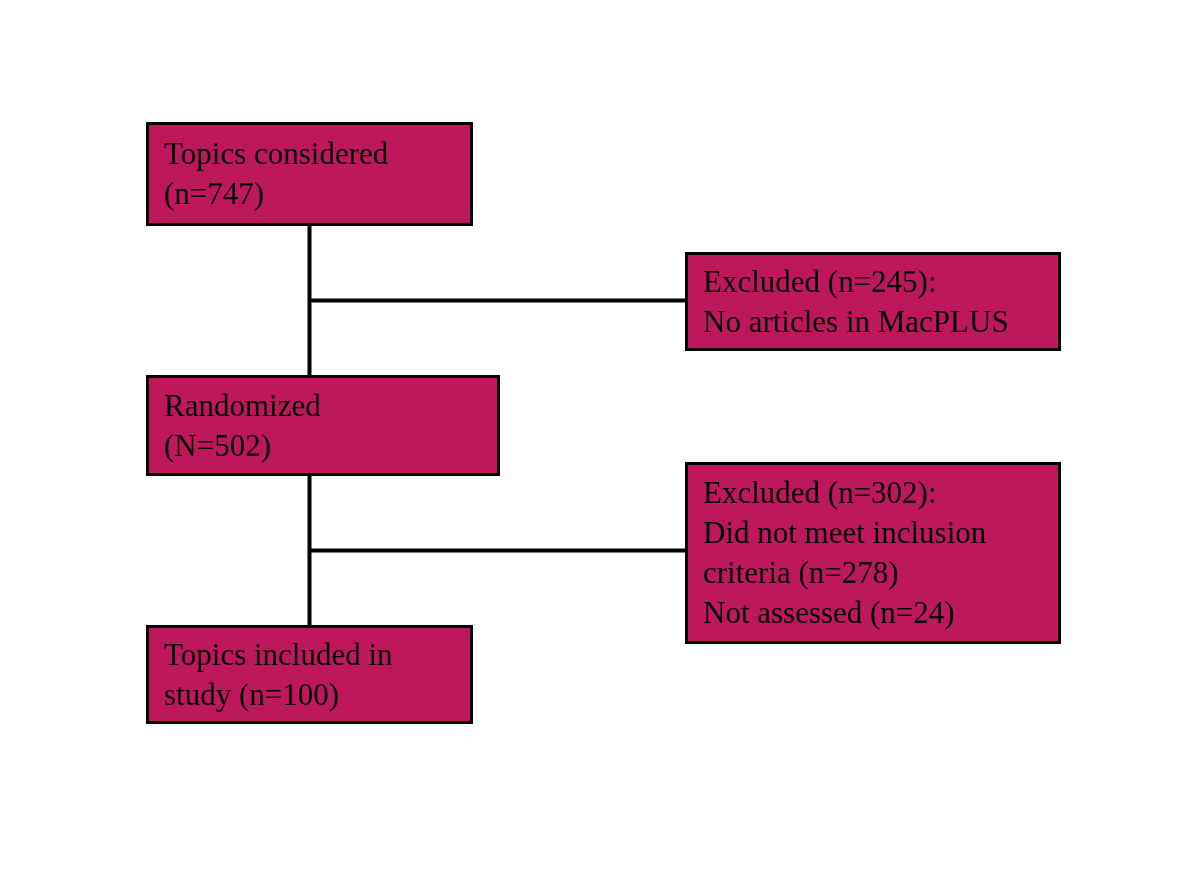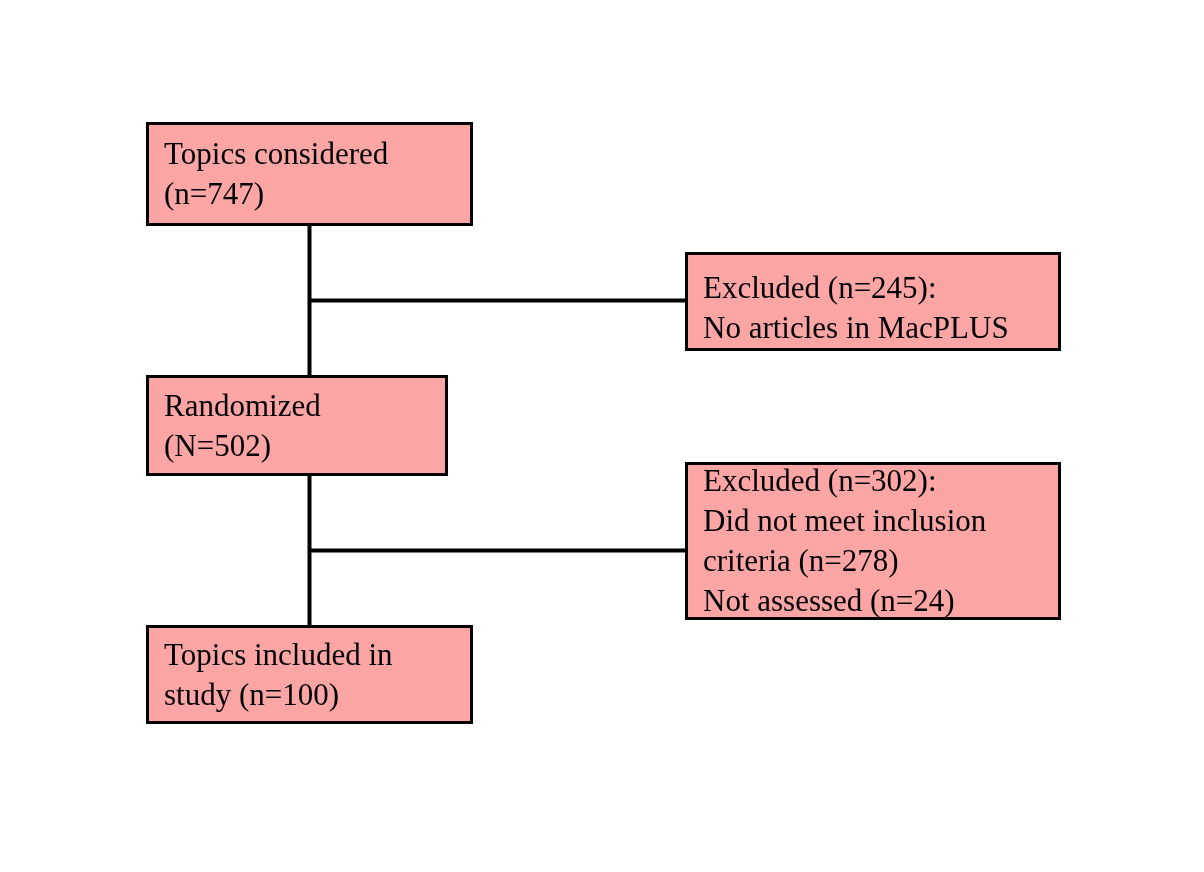--- a/index.html
+++ b/index.html
@@ -23,45 +23,45 @@
     top: 0;
     width: 1204px;
     height: 872px;
     pointer-events: none;
   }
   
   .flow-box {
     position: absolute;
     box-sizing: border-box;
     border: 3px solid #000000;
-    background: #fca5a5;
+    background: #be185d;
     display: flex;
     flex-direction: column;
     justify-content: center;
   }
   .box-text {
     font-size: 31px;
     line-height: 40px;
     color: #000000;
     padding: 0 0 0 15px;
     white-space: pre;
     letter-spacing: 0px;
   }
   
   #box-topics-considered {
     left: 146px;  top: 122px;  width: 327px;  height: 104px;
   }
   #box-excluded-no-articles {
-    left: 685px;  top: 252px;  width: 376px;  height: 99px; justify-content: flex-end;
+    left: 685px;  top: 252px;  width: 376px;  height: 99px;
   }
   #box-randomized {
-    left: 146px;  top: 375px;  width: 302px;  height: 101px;
+    left: 146px;  top: 375px;  width: 354px;  height: 101px;
   }
   #box-excluded-criteria {
-    left: 685px;  top: 462px;  width: 376px;  height: 158px; justify-content: center;
+    left: 685px;  top: 462px;  width: 376px;  height: 182px; justify-content: center;
   }
   #box-topics-included {
     left: 146px;  top: 625px;  width: 327px;  height: 99px;
   }
 </style>
 </head>
 <body>
 
 <div id="canvas">
 

